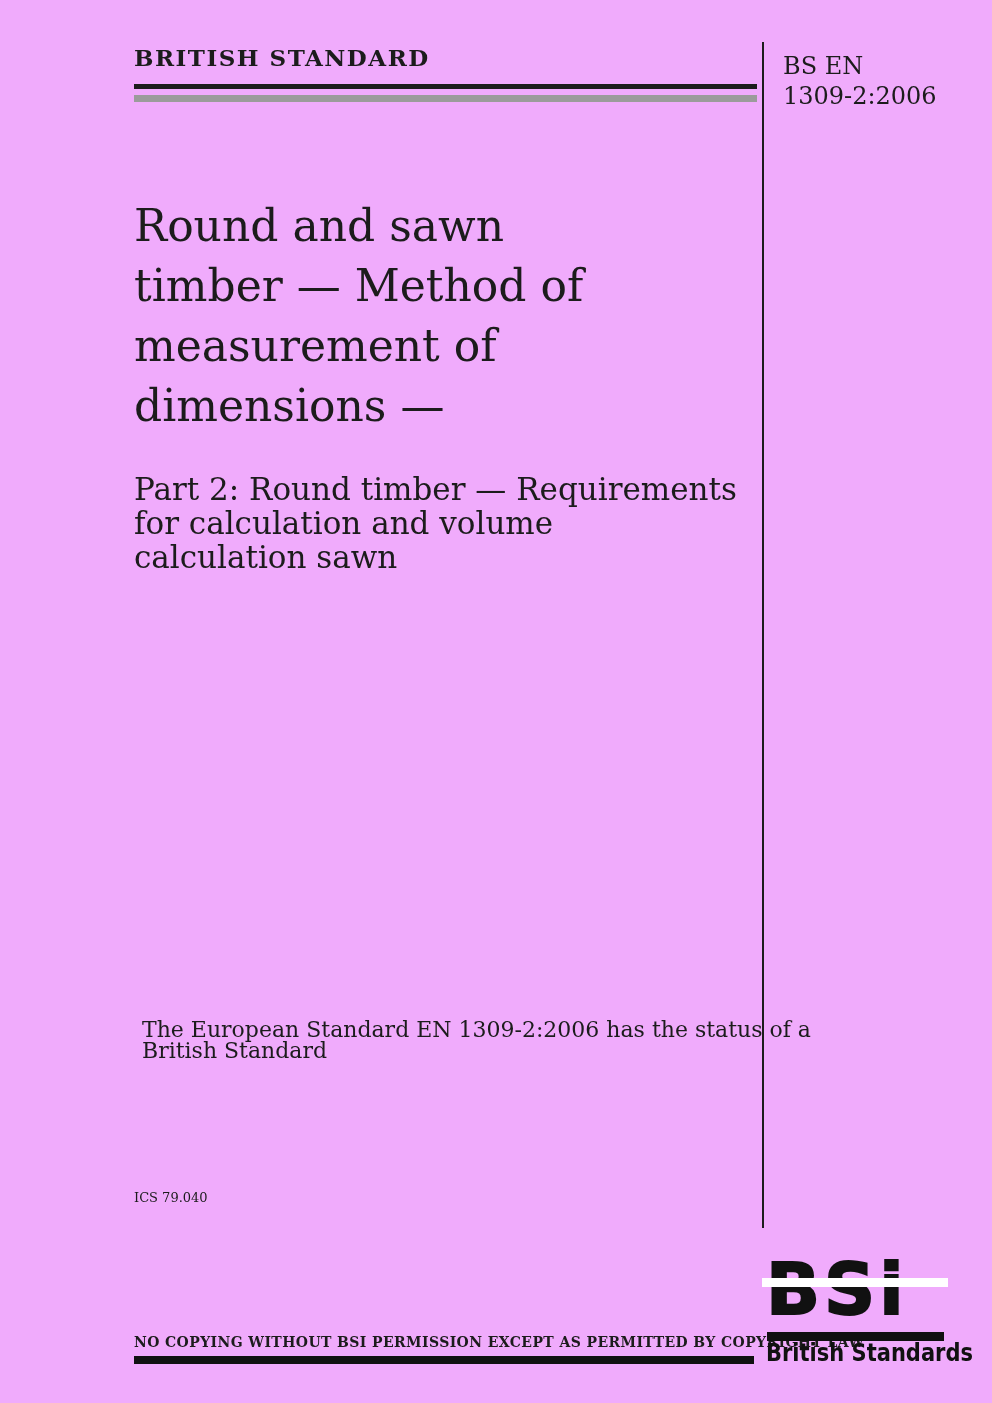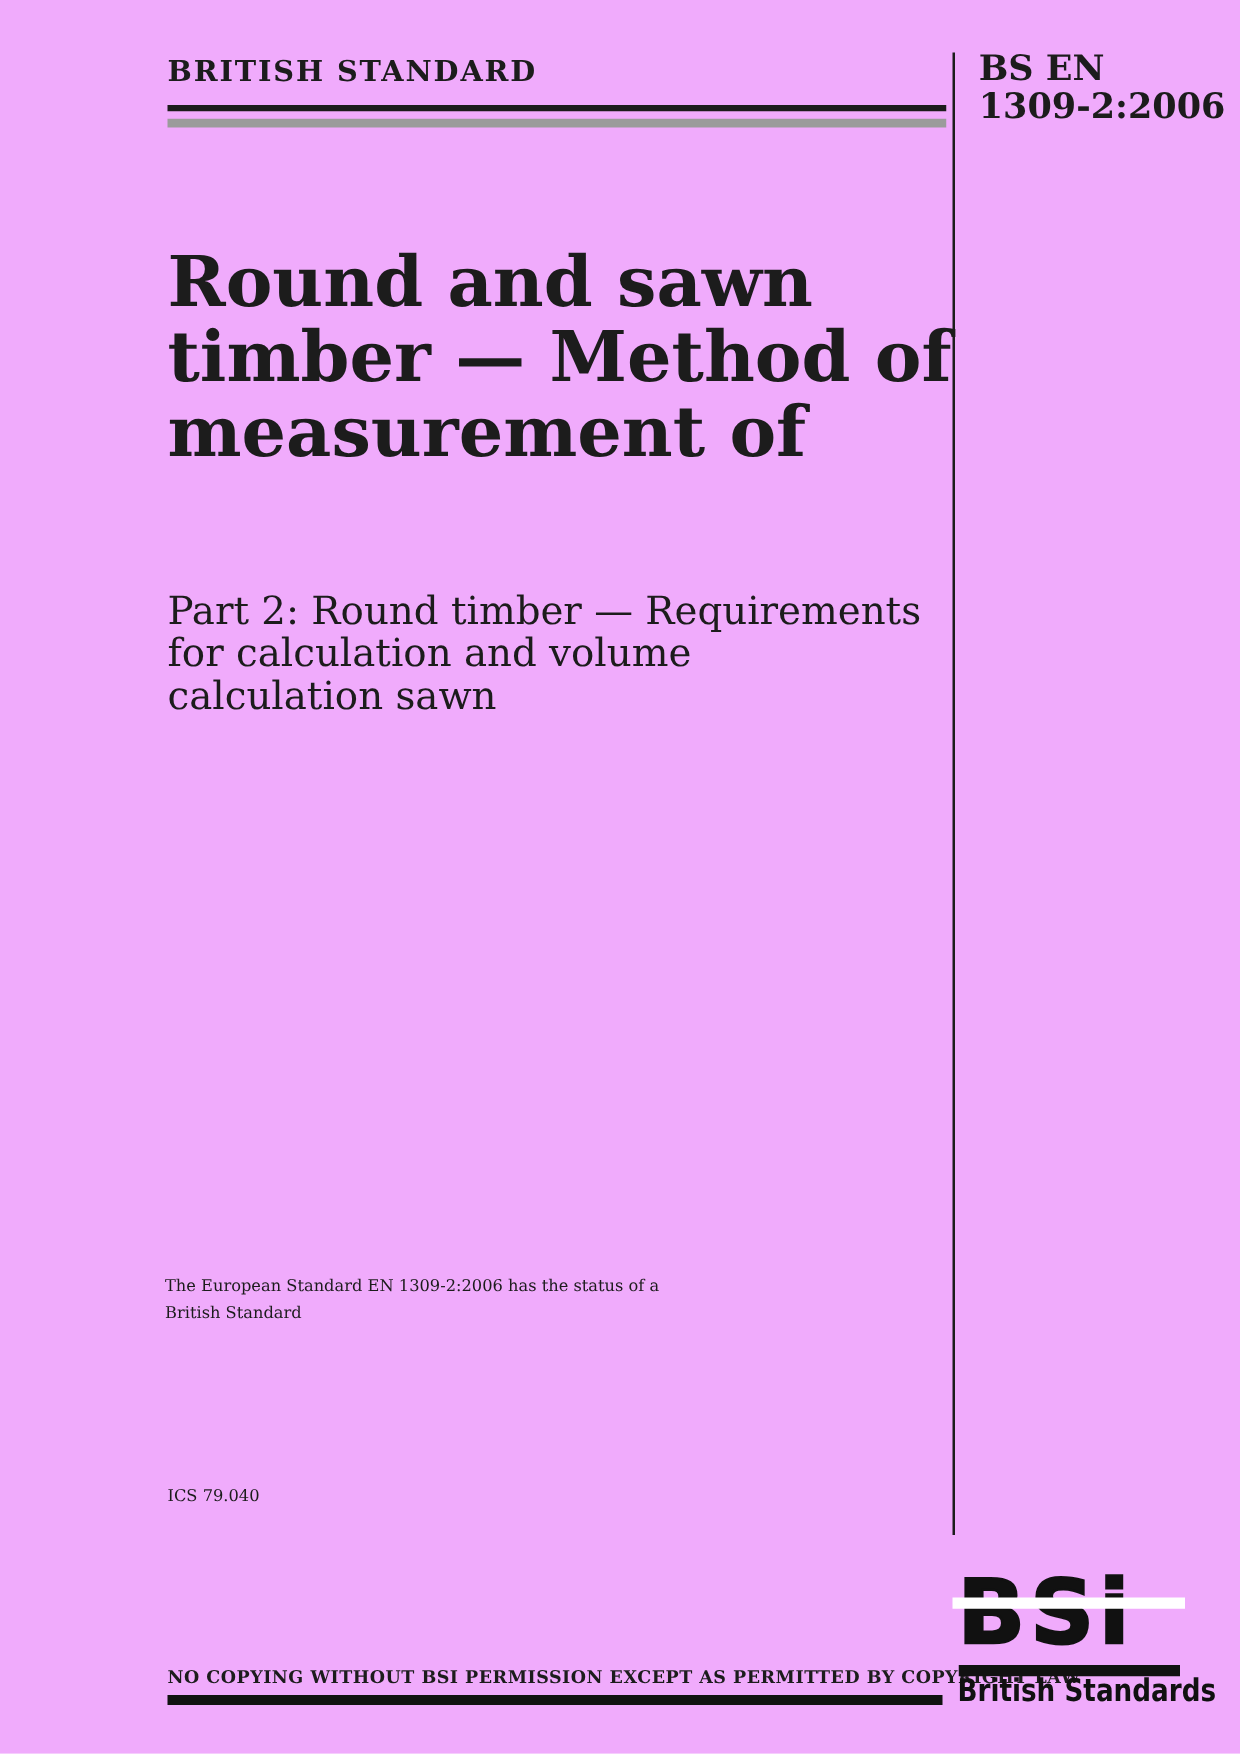--- a/index.html
+++ b/index.html
@@ -34,43 +34,43 @@
     left: 134px; top: 95px;
     width: 623px; height: 7px;
     background: #9b9b9b;
   }
   .divider-vertical {
     left: 762px; top: 42px;
     width: 2px; height: 1186px;
     background: #1c1c1c;
   }
   .doc-ref {
-    left: 783px; top: 40px;
-    font-size: 28px;
-    font-weight: bold;
+    left: 783px; top: 51px;
+    font-size: 24px;
+    font-weight: normal;
     line-height: 30px;
     white-space: nowrap;
   }
   .title-block {
     left: 134px; top: 196px;
-    font-size: 56px;
-    font-weight: bold;
+    font-size: 44px;
+    font-weight: normal;
     line-height: 60px;
     white-space: nowrap;
   }
   .subtitle-block {
     left: 134px; top: 472px;
     font-size: 31px;
     font-weight: normal;
     line-height: 34px;
     white-space: nowrap;
   }
   .status-note {
-    left: 132px; top: 1019px;
-    font-size: 13px;
+    left: 142px; top: 1019px;
+    font-size: 22px;
     line-height: 21px;
     white-space: nowrap;
   }
   .ics-code {
     left: 134px; top: 1190px;
     font-size: 13px;
     white-space: nowrap;
     text-align: center;
   }
   .copyright-notice {
@@ -132,20 +132,21 @@
 
   <div class="abs doc-ref">
     <div>BS EN</div>
     <div>1309-2:2006</div>
   </div>
 
   <div class="abs title-block">
     <div>Round and sawn</div>
     <div>timber — Method of</div>
     <div>measurement of</div>
+    <div>dimensions —</div>
   </div>
 
   <div class="abs subtitle-block">
     <div>Part 2: Round timber — Requirements</div>
     <div>for calculation and volume</div>
     <div>calculation sawn</div>
   </div>
 
   <div class="abs status-note">
     <div>The European Standard EN 1309-2:2006 has the status of a</div>

